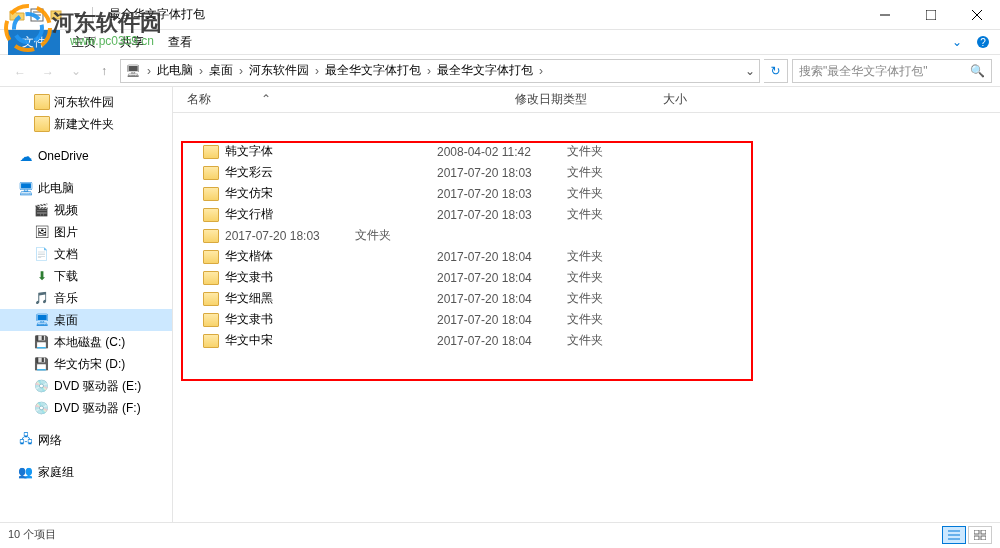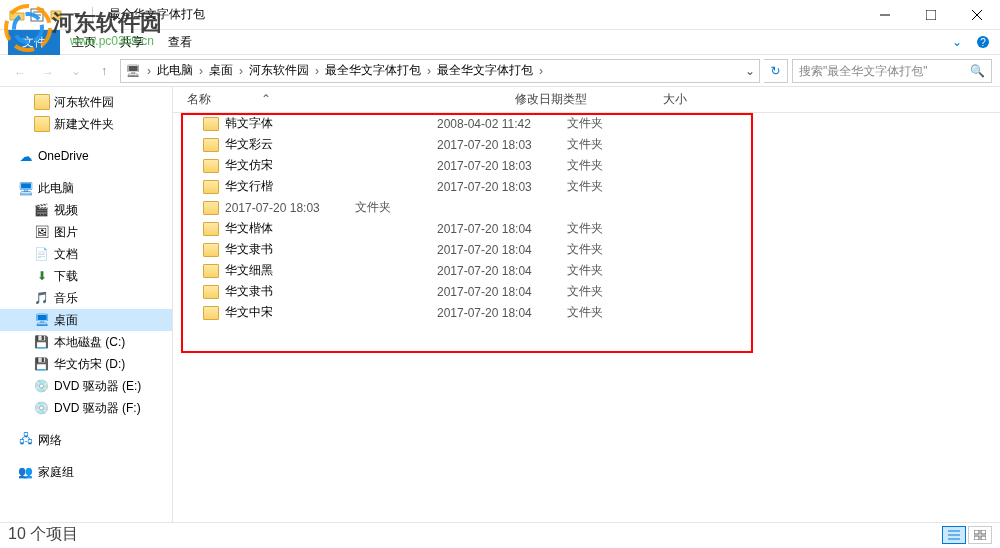--- a/index.html
+++ b/index.html
@@ -39,38 +39,38 @@
     .tree-item.indent { padding-left: 34px; }
     .tree-item.selected { background: #cce8ff; }
     .tree-icon { width: 16px; height: 16px; flex-shrink: 0; }
     .tree-spacer { height: 10px; }
     
     .folder-ico { background: linear-gradient(#ffe9a6,#f8d36b); border: 1px solid #d9a93e; border-radius: 1px; }
     .onedrive-ico { color: #0078d7; display: flex; align-items: center; justify-content: center; font-size: 13px; }
     .pc-ico { color: #0078d7; display: flex; align-items: center; justify-content: center; font-size: 13px; }
     .generic-ico { display: flex; align-items: center; justify-content: center; font-size: 12px; }
     
-    .main { flex: 1; display: flex; flex-direction: column; position: relative; }
+    .main { flex: 1; display: flex; flex-direction: column; position: relative; gap: 28px; }
     .col-headers { height: 26px; display: flex; align-items: center; border-bottom: 1px solid #e5e5e5; color: #444; padding-left: 10px; }
     .col-name { width: 250px; padding-left: 4px; }
     .col-date { width: 130px; text-align: right; }
     .col-type { width: 100px; }
     .col-size { width: 80px; }
     .col-sort { margin-left: 50px; color: #666; }
     
     .file-list { flex: 1; padding-top: 0; position: relative; }
     .red-box { position: absolute; left: 8px; top: 0px; width: 572px; height: 240px; border: 2px solid #ff0000; pointer-events: none; }
     .file-row { height: 21px; display: flex; align-items: center; padding-left: 30px; cursor: pointer; }
     .fr-icon { width: 16px; height: 14px; margin-right: 6px; }
     .fr-name { width: 212px; }
     .fr-date { width: 130px; color: #555; }
     .fr-type { width: 100px; color: #555; }
     .fr-size { width: 80px; color: #555; }
     
-    .statusbar { height: 24px; border-top: 1px solid #e5e5e5; display: flex; align-items: center; padding: 0 8px; font-size: 16px; color: #444; }
+    .statusbar { height: 24px; border-top: 1px solid #e5e5e5; display: flex; align-items: center; padding: 0 8px; font-size: 11px; color: #444; }
     .status-views { margin-left: auto; display: flex; gap: 2px; }
     .view-btn { width: 24px; height: 18px; border: 1px solid #ccc; display: flex; align-items: center; justify-content: center; color: #666; }
     .view-btn.active { background: #cce8ff; border-color: #0078d7; }
     
     .watermark { position: absolute; left: 0; top: 0; pointer-events: none; opacity: 0.92; }
     .watermark-logo { width: 50px; height: 50px; position: absolute; left: 3px; top: 3px; }
     .watermark-text { position: absolute; left: 52px; top: 8px; font-size: 22px; font-weight: bold; color: #333; white-space: nowrap; }
     .watermark-url { position: absolute; left: 70px; top: 34px; font-size: 12px; color: #4caf50; font-weight: normal; }
     
     svg { display: block; }

